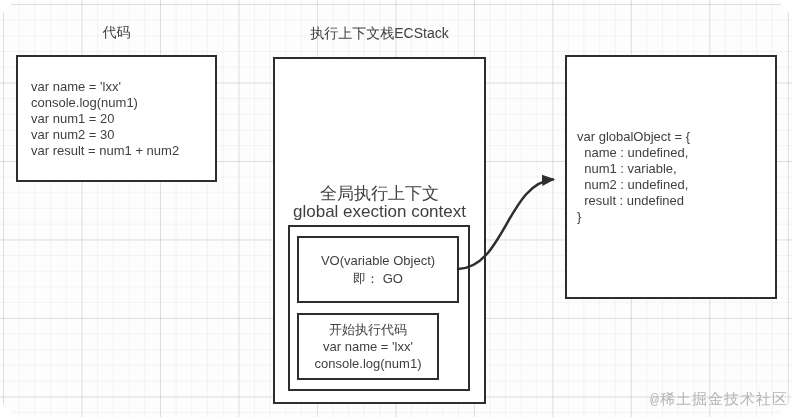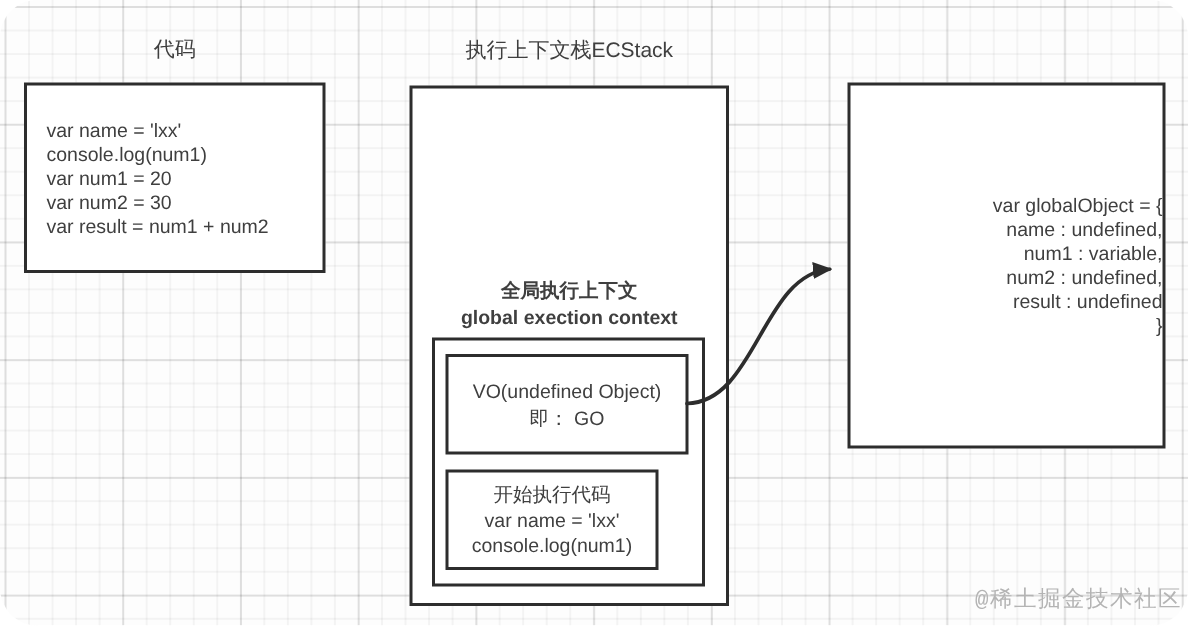--- a/index.html
+++ b/index.html
@@ -40,37 +40,37 @@
     border: 2px solid #2d2d2d;
   }
 
   .code-box { left: 16px; top: 55px; width: 201px; height: 127px; border-width: 2.5px;
               display: flex; flex-direction: column; justify-content: center; padding-left: 13px; }
   .code-box .line { font-size: 13px; line-height: 16px; white-space: pre; }
 
   .ecstack-box { left: 273px; top: 57px; width: 213px; height: 347px; }
 
   .context-label { position: absolute; left: 0; right: 0; top: 126px; text-align: center; }
-  .context-label div { font-size: 13px; line-height: 17.5px; white-space: nowrap; font-weight: bold; }
+  .context-label div { font-size: 17px; line-height: 17.5px; white-space: nowrap; }
 
   .inner-container { position: absolute; left: 13px; top: 166px; width: 182px; height: 166px;
                      border: 2px solid #2d2d2d; background: #fff; }
 
   .vo-box { position: absolute; left: 7px; top: 9px; width: 162px; height: 67px;
             border: 2px solid #2d2d2d; background: #fff;
             display: flex; flex-direction: column; justify-content: center; align-items: center; }
   .vo-box div { font-size: 13px; line-height: 18px; white-space: pre; }
 
   .exec-box { position: absolute; left: 7px; top: 86px; width: 142px; height: 67px;
               border: 2px solid #2d2d2d; background: #fff;
               display: flex; flex-direction: column; justify-content: center; align-items: center; }
   .exec-box div { font-size: 13px; line-height: 17px; white-space: pre; }
 
   .go-box { left: 565px; top: 55px; width: 212px; height: 244px; border-width: 2.5px;
-            display: flex; flex-direction: column; justify-content: center; padding-left: 10px; text-align: right; }
+            display: flex; flex-direction: column; justify-content: center; padding-left: 10px; }
   .go-box .line { font-size: 13px; line-height: 16px; white-space: pre; }
 
   .arrow-layer { position: absolute; left: 0; top: 0; width: 792px; height: 417px;
                  pointer-events: none; }
 
   .watermark { position: absolute; right: 4px; bottom: 8px; font-size: 15px;
                color: #b4b4b4; letter-spacing: 1px; white-space: nowrap; font-family: Liberation Mono, monospace; }
 </style>
 </head>
 <body>
@@ -87,21 +87,21 @@
   </div>
 
   <div class="panel-title title-ecstack">执行上下文栈ECStack</div>
   <div class="box ecstack-box">
     <div class="context-label">
       <div>全局执行上下文</div>
       <div>global exection context</div>
     </div>
     <div class="inner-container">
       <div class="vo-box">
-        <div>VO(undefined Object)</div>
+        <div>VO(variable Object)</div>
         <div>即： GO</div>
       </div>
       <div class="exec-box">
         <div>开始执行代码</div>
         <div>var name = 'lxx'</div>
         <div>console.log(num1)</div>
       </div>
     </div>
   </div>
 

